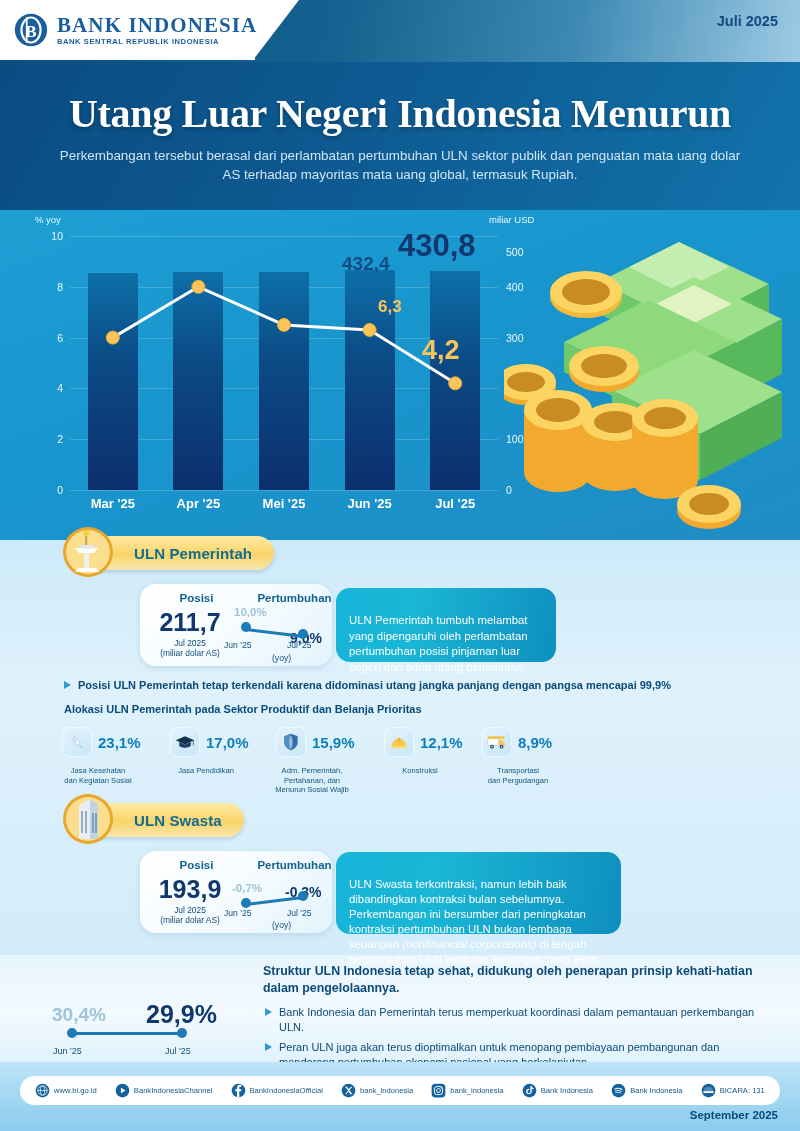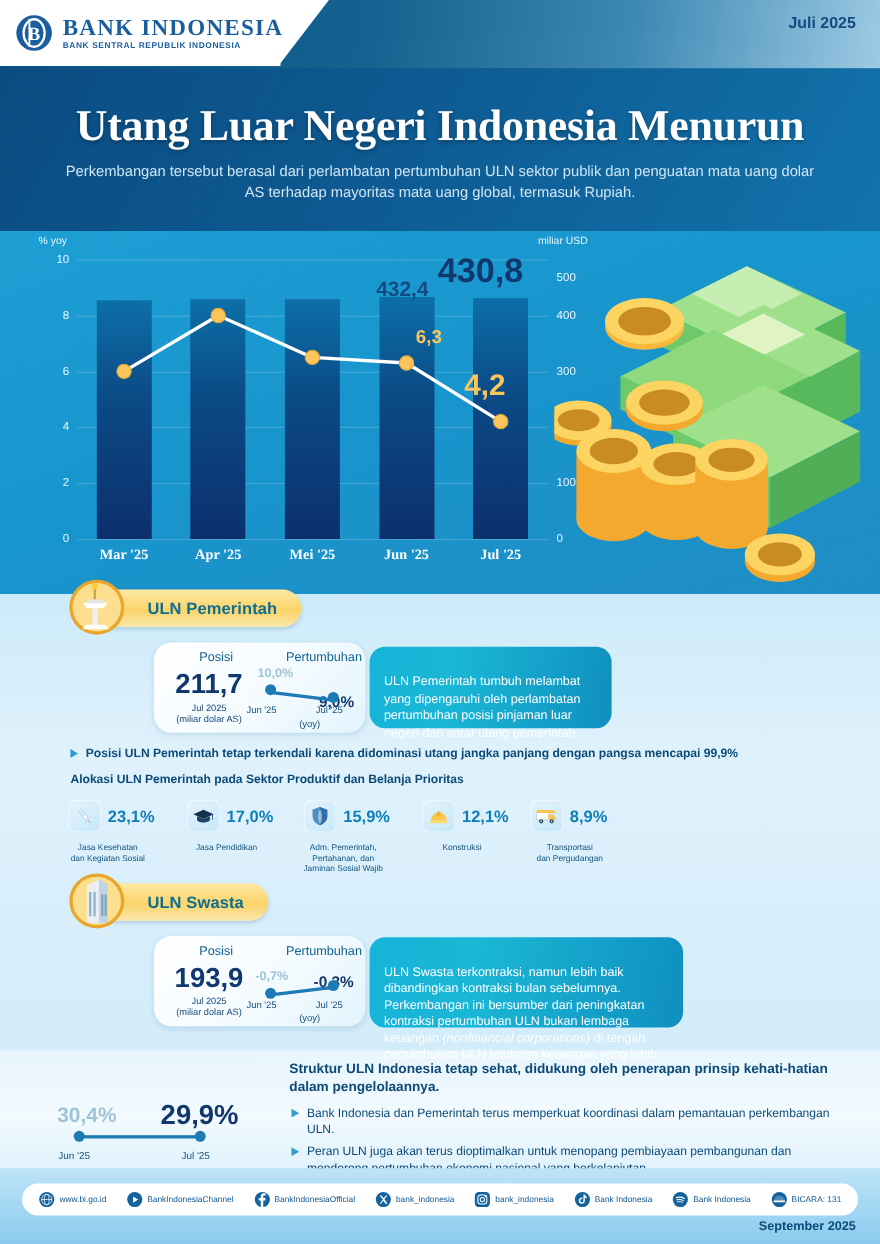--- a/index.html
+++ b/index.html
@@ -77,21 +77,21 @@
   }
   .ytick-l { right:calc(100% + 7px); }
   .ytick-r { left:calc(100% + 8px); }
 
   .bar {
     position:absolute; bottom:0; width:50px;
     background:linear-gradient(180deg,#0d6fa8 0%,#0b4b86 40%,#0d2f6e 100%);
   }
   .lineSVG { position:absolute; left:0; top:0; width:428px; height:254px; z-index:3; overflow:visible; }
 
-  .xlabels { position:absolute; left:70px; top:496px; width:428px; height:22px;font-family:Liberation Serif, serif; }
+  .xlabels { position:absolute; left:70px; top:496px; width:428px; height:22px; }
   .xlab {
     position:absolute; width:86px; text-align:center; font-size:13px;
     font-weight:700; color:#ffffff; transform:translateX(-50%);
   }
 
   .val-4328 { position:absolute; left:342px; top:253px; font-size:19px; font-weight:700; color:#134a80; }
   .val-4308 { position:absolute; left:398px; top:228px; font-size:31px; font-weight:700; color:#11386e; }
   .val-63   { position:absolute; left:378px; top:297px; font-size:17px; font-weight:700; color:#fbc55c; }
   .val-42   { position:absolute; left:422px; top:335px; font-size:27px; font-weight:700; color:#fbc55c; }
 
@@ -121,21 +121,21 @@
   .pill-icon {
     position:absolute; left:-18px; top:-12px; width:56px; height:56px;
   }
 
   
   .card {
     position:absolute; border-radius:16px;
     background:linear-gradient(135deg,#ffffff 0%,#f4fbff 55%,#e3f4fd 100%);
     box-shadow:0 2px 6px rgba(10,70,120,.13);
   }
-  .card-label { position:absolute; font-size:11.5px; font-weight:400; color:#11628f; text-align:center;padding-left:13px; }
+  .card-label { position:absolute; font-size:11.5px; font-weight:700; color:#11628f; text-align:center;padding-left:13px; }
   .big-num { position:absolute; font-size:25px; font-weight:700; color:#11386e; text-align:center; }
   .sm-note { position:absolute; font-size:8.4px; color:#124a78; text-align:center; line-height:1.3; }
   .mini-dot {
     position:absolute; width:10px; height:10px; border-radius:50%;
     background:#1c7ab4; transform:translate(-50%,-50%);
   }
   .mini-line { position:absolute; height:2.5px; background:#1c7ab4; transform-origin:left center; }
   .mini-v-prev { position:absolute; font-size:11.5px; color:#9fc4d8; font-weight:700; }
   .mini-v-cur  { position:absolute; font-size:14px; color:#11386e; font-weight:700;margin-top:12px; }
   .mini-x { position:absolute; font-size:8.6px; color:#14517d; }
@@ -427,21 +427,21 @@
             <path d="M12 2l8 3v7c0 5-4 8.5-8 10-4-1.5-8-5-8-10V5z" fill="#2f6ea8"></path>
             <path d="M12 2v20c-4-1.5-8-5-8-10V5z" fill="#5190c4"></path>
             <path d="M12 4.5c-1.4 2-2 5-2 8s.6 6 2 8c1.4-2 2-5 2-8s-.6-6-2-8z" fill="#e8f3fa" opacity=".55"></path>
           </svg>
         </div>
         <div class="alloc-pct">15,9%</div>
       </div>
       <div class="alloc-cap" style="left: 250px;">
         <div>Adm. Pemerintah,</div>
         <div>Pertahanan, dan</div>
-        <div>Jaminan Sosial Wajib</div>
+        <div>Menurun Sosial Wajib</div>
       </div>
       <div class="alloc-item" style="left: 322px;">
         <div class="alloc-chip">
           <svg viewBox="0 0 24 24" width="20" height="20">
             <path d="M3.5 17c0-5 3.5-9 8.5-9s8.5 4 8.5 9z" fill="#f9c84a"></path>
             <rect x="2" y="16.6" width="20" height="3" rx="1.5" fill="#fcd973"></rect>
             <rect x="10" y="7" width="4" height="5" rx="1" fill="#f3b531"></rect>
           </svg>
         </div>
         <div class="alloc-pct">12,1%</div>

